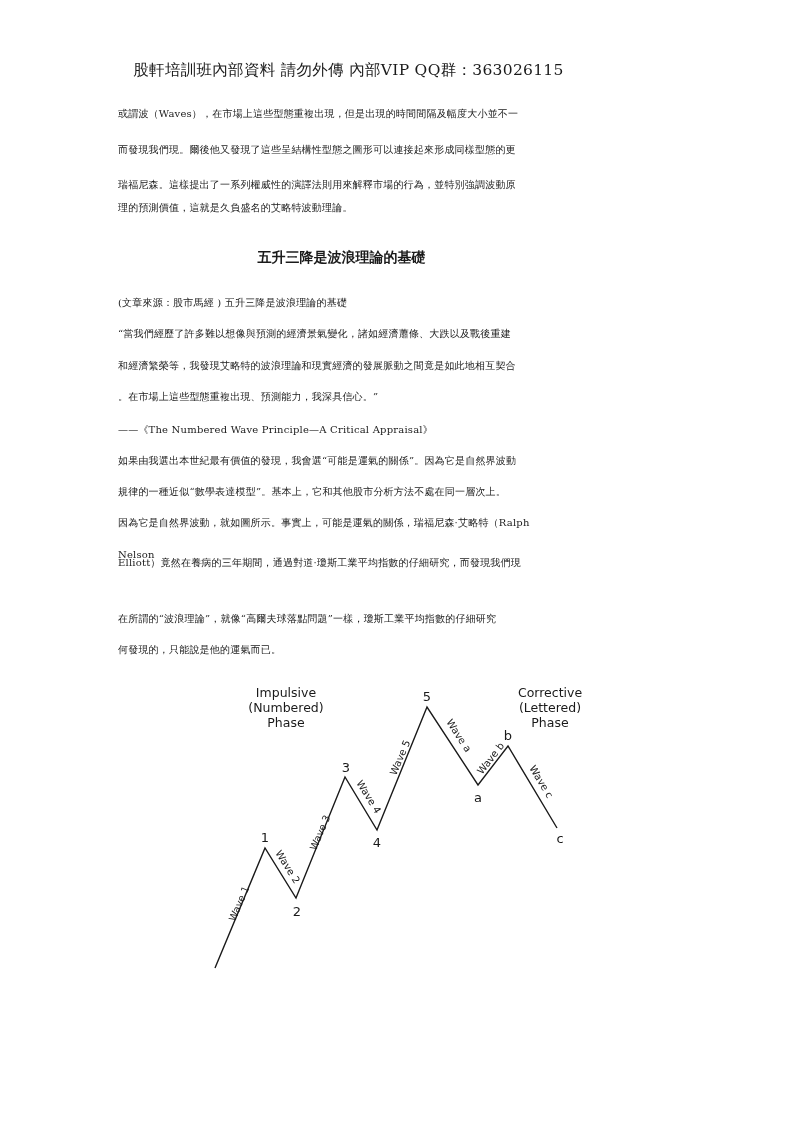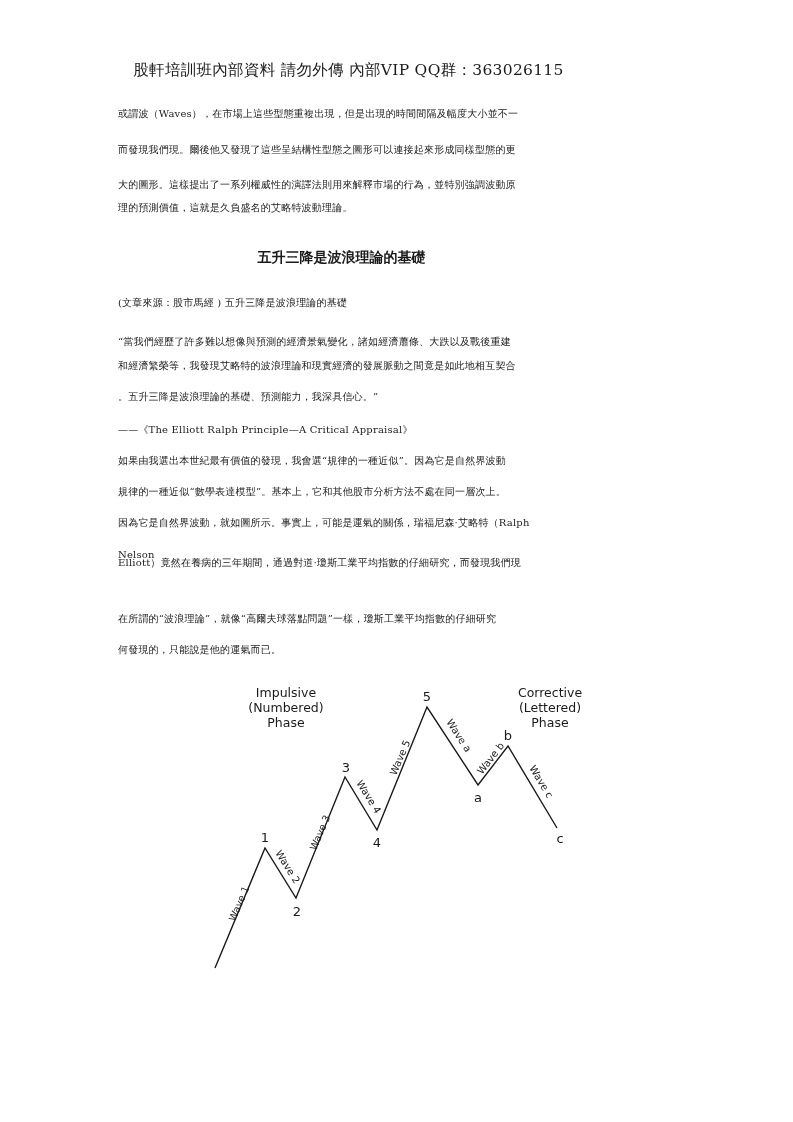--- a/index.html
+++ b/index.html
@@ -14,32 +14,32 @@
   .figure svg { position: absolute; left: 0; top: 0; }
   .fig-text { font-family: "DejaVu Sans", "Liberation Sans", sans-serif; fill: #1a1a1a; }
 </style>
 </head>
 <body>
 
 <div class="header">股軒培訓班內部資料 請勿外傳 內部VIP QQ群：363026115</div>
 
 <div class="line" style="top:107px">或謂波（Waves），在市場上這些型態重複出現，但是出現的時間間隔及幅度大小並不一</div>
 <div class="line" style="top:143px">而發現我們現。爾後他又發現了這些呈結構性型態之圖形可以連接起來形成同樣型態的更</div>
-<div class="line" style="top:178px">大的圖形。這樣提出了一系列權威性的演譯法則用來解釋市場的行為，並特別強調波動原</div>
+<div class="line" style="top:178px">瑞福尼森。這樣提出了一系列權威性的演譯法則用來解釋市場的行為，並特別強調波動原</div>
 <div class="line" style="top:201px">理的預測價值，這就是久負盛名的艾略特波動理論。</div>
 
 <div class="title">五升三降是波浪理論的基礎</div>
 
 <div class="line" style="top:296px">(文章來源：股市馬經 ) 五升三降是波浪理論的基礎</div>
-<div class="line" style="top:335px">“當我們經歷了許多難以想像與預測的經濟景氣變化，諸如經濟蕭條、大跌以及戰後重建</div>
+<div class="line" style="top:327px">“當我們經歷了許多難以想像與預測的經濟景氣變化，諸如經濟蕭條、大跌以及戰後重建</div>
 <div class="line" style="top:359px">和經濟繁榮等，我發現艾略特的波浪理論和現實經濟的發展脈動之間竟是如此地相互契合</div>
-<div class="line" style="top:390px">。五升三降是波浪理論的基礎、預測能力，我深具信心。”</div>
-<div class="line" style="top:423px">——《The Elliott Ralph Principle—A Critical Appraisal》</div>
+<div class="line" style="top:390px">。在市場上這些型態重複出現、預測能力，我深具信心。”</div>
+<div class="line" style="top:423px">——《The Numbered Wave Principle—A Critical Appraisal》</div>
 
-<div class="line" style="top:454px">如果由我選出本世紀最有價值的發現，我會選“規律的一種近似”。因為它是自然界波動</div>
+<div class="line" style="top:454px">如果由我選出本世紀最有價值的發現，我會選“可能是運氣的關係”。因為它是自然界波動</div>
 <div class="line" style="top:485px">規律的一種近似“數學表達模型”。基本上，它和其他股市分析方法不處在同一層次上。</div>
 <div class="line" style="top:516px">因為它是自然界波動，就如圖所示。事實上，可能是運氣的關係，瑞福尼森·艾略特（Ralph</div>
 <div class="line" style="top:549px">Nelson</div>
 <div class="line" style="top:556px">Elliott）竟然在養病的三年期間，通過對道·瓊斯工業平均指數的仔細研究，而發現我們現</div>
 <div class="line" style="top:612px">在所謂的“波浪理論”，就像“高爾夫球落點問題”一樣，瓊斯工業平均指數的仔細研究</div>
 <div class="line" style="top:643px">何發現的，只能說是他的運氣而已。</div>
 
 <div class="figure">
   <svg width="793" height="1122" viewBox="0 0 793 1122" xmlns="http://www.w3.org/2000/svg">
     <polyline id="wave-path" fill="none" stroke="#1a1a1a" stroke-width="1.4" points="215,968 265,848 296,898 345,777 377,830 427,707 478,785 508,746 557,828"></polyline>

